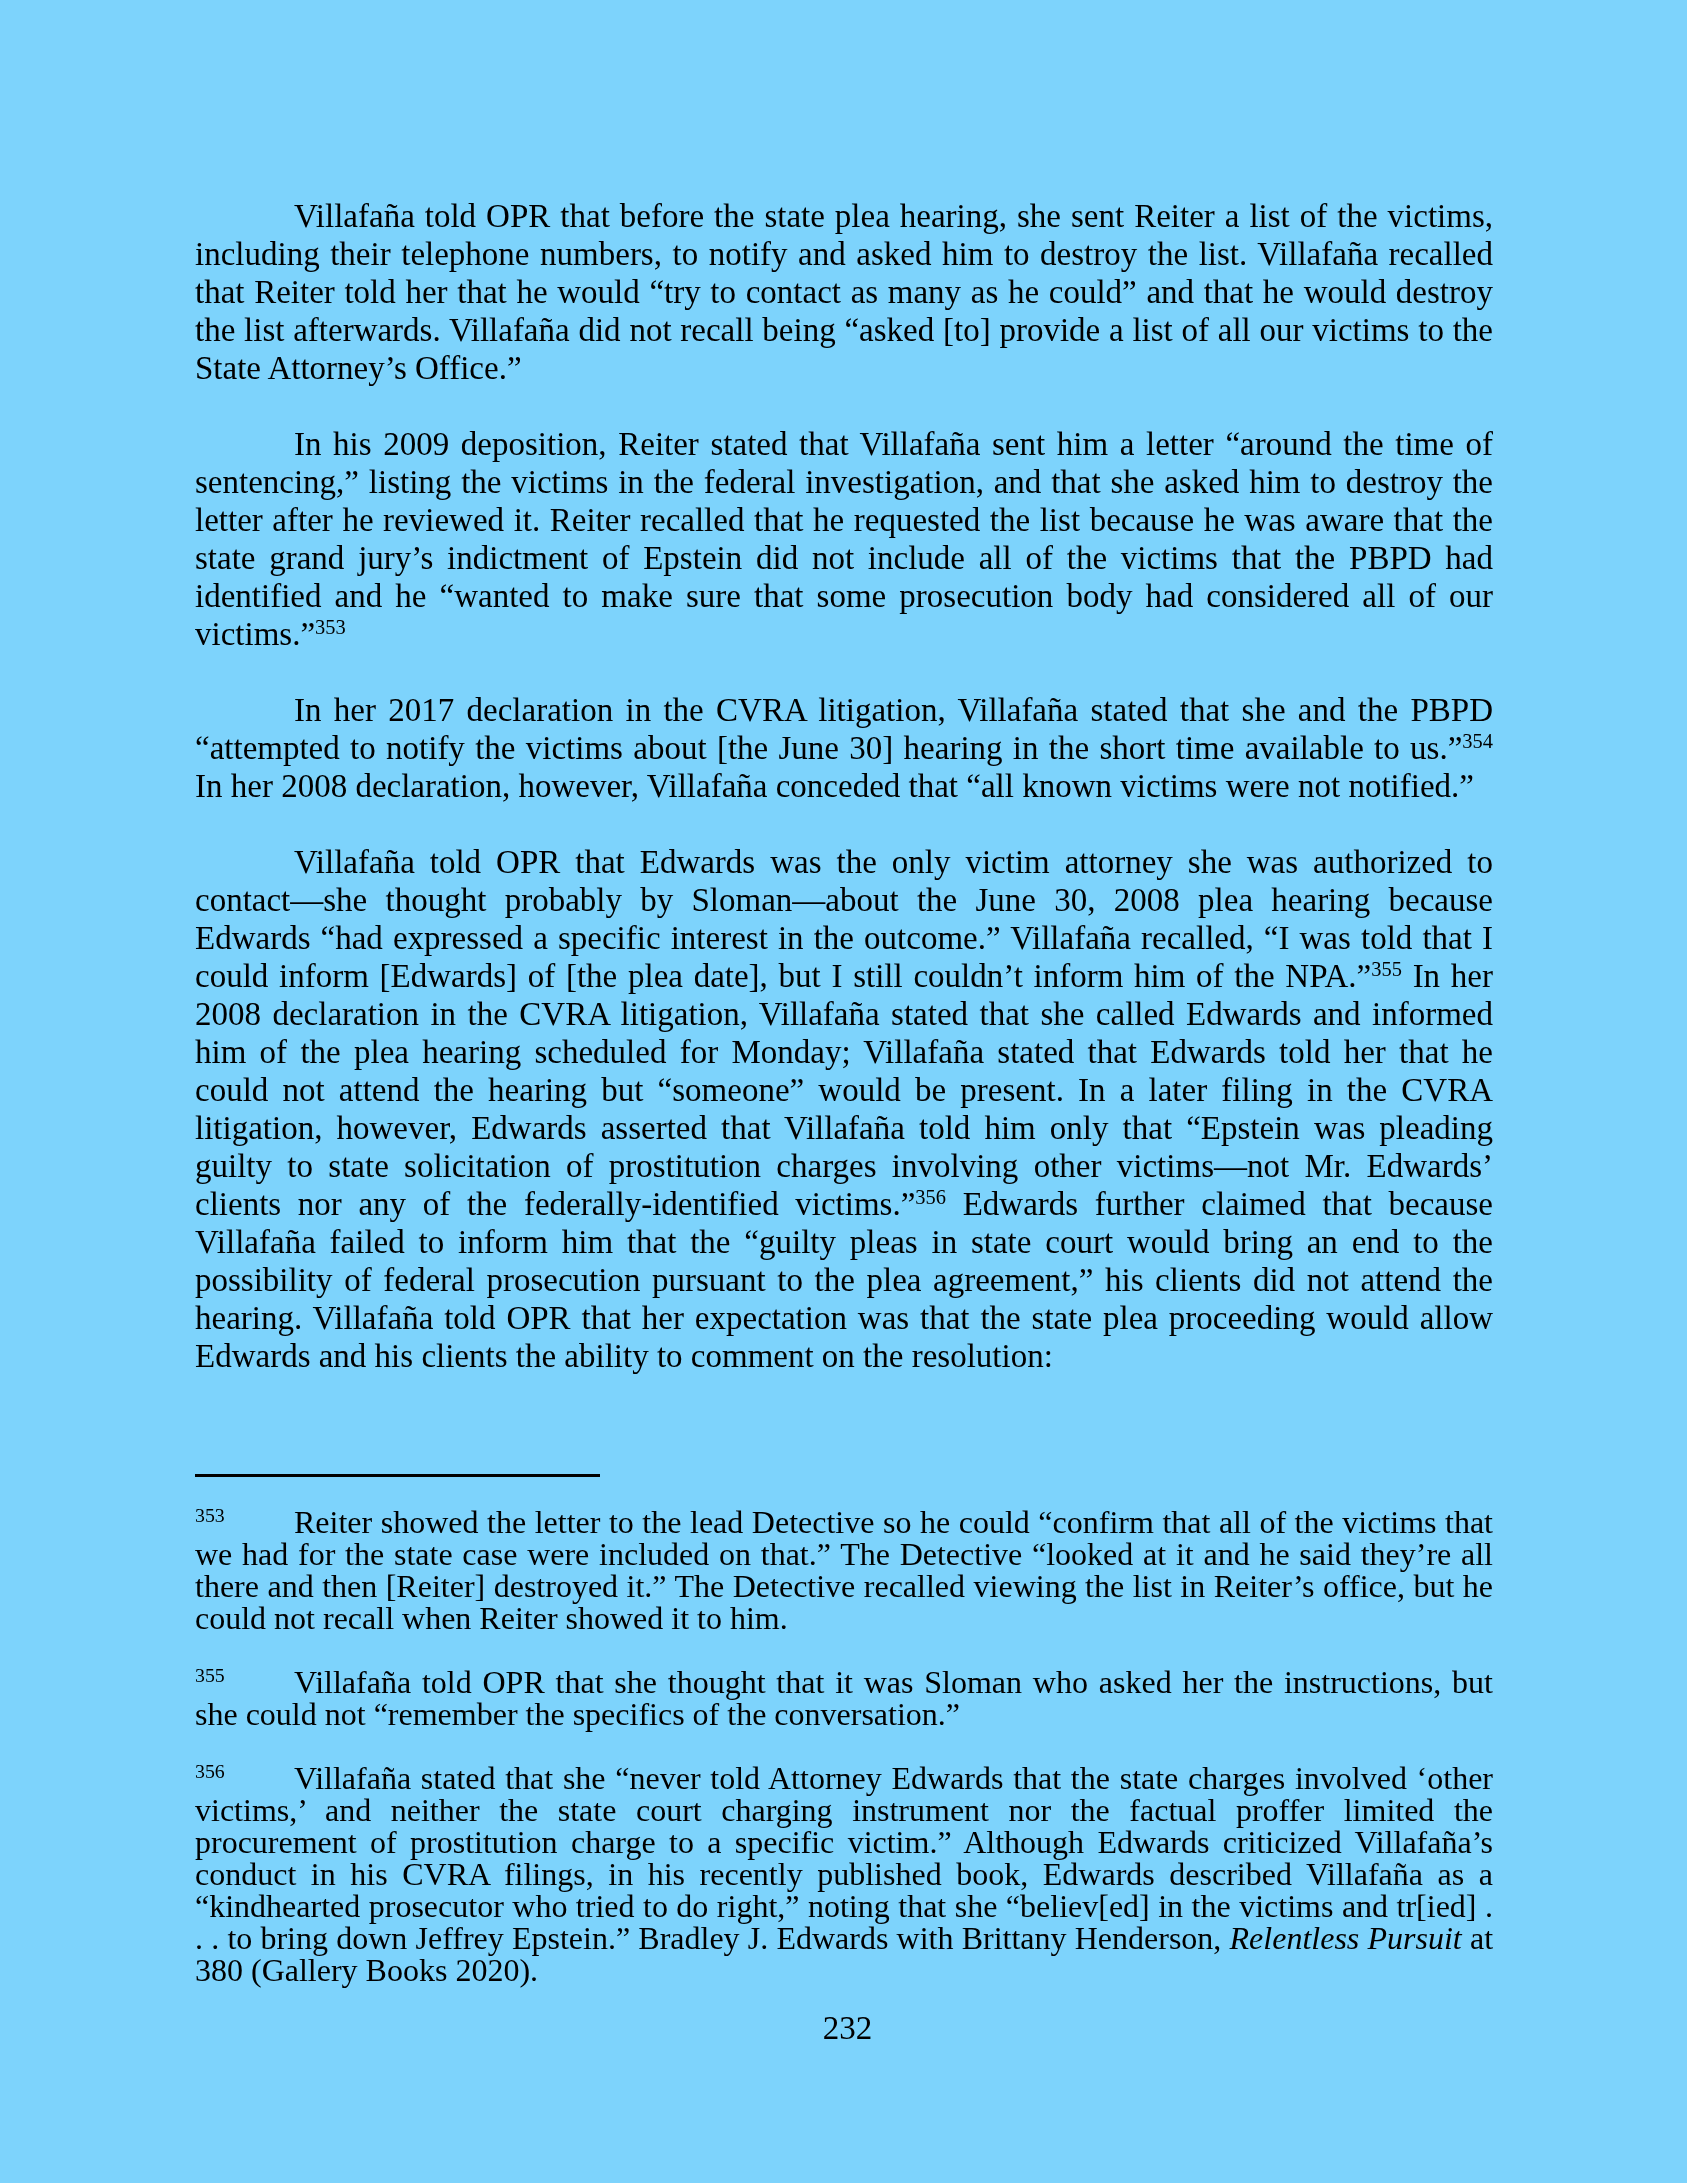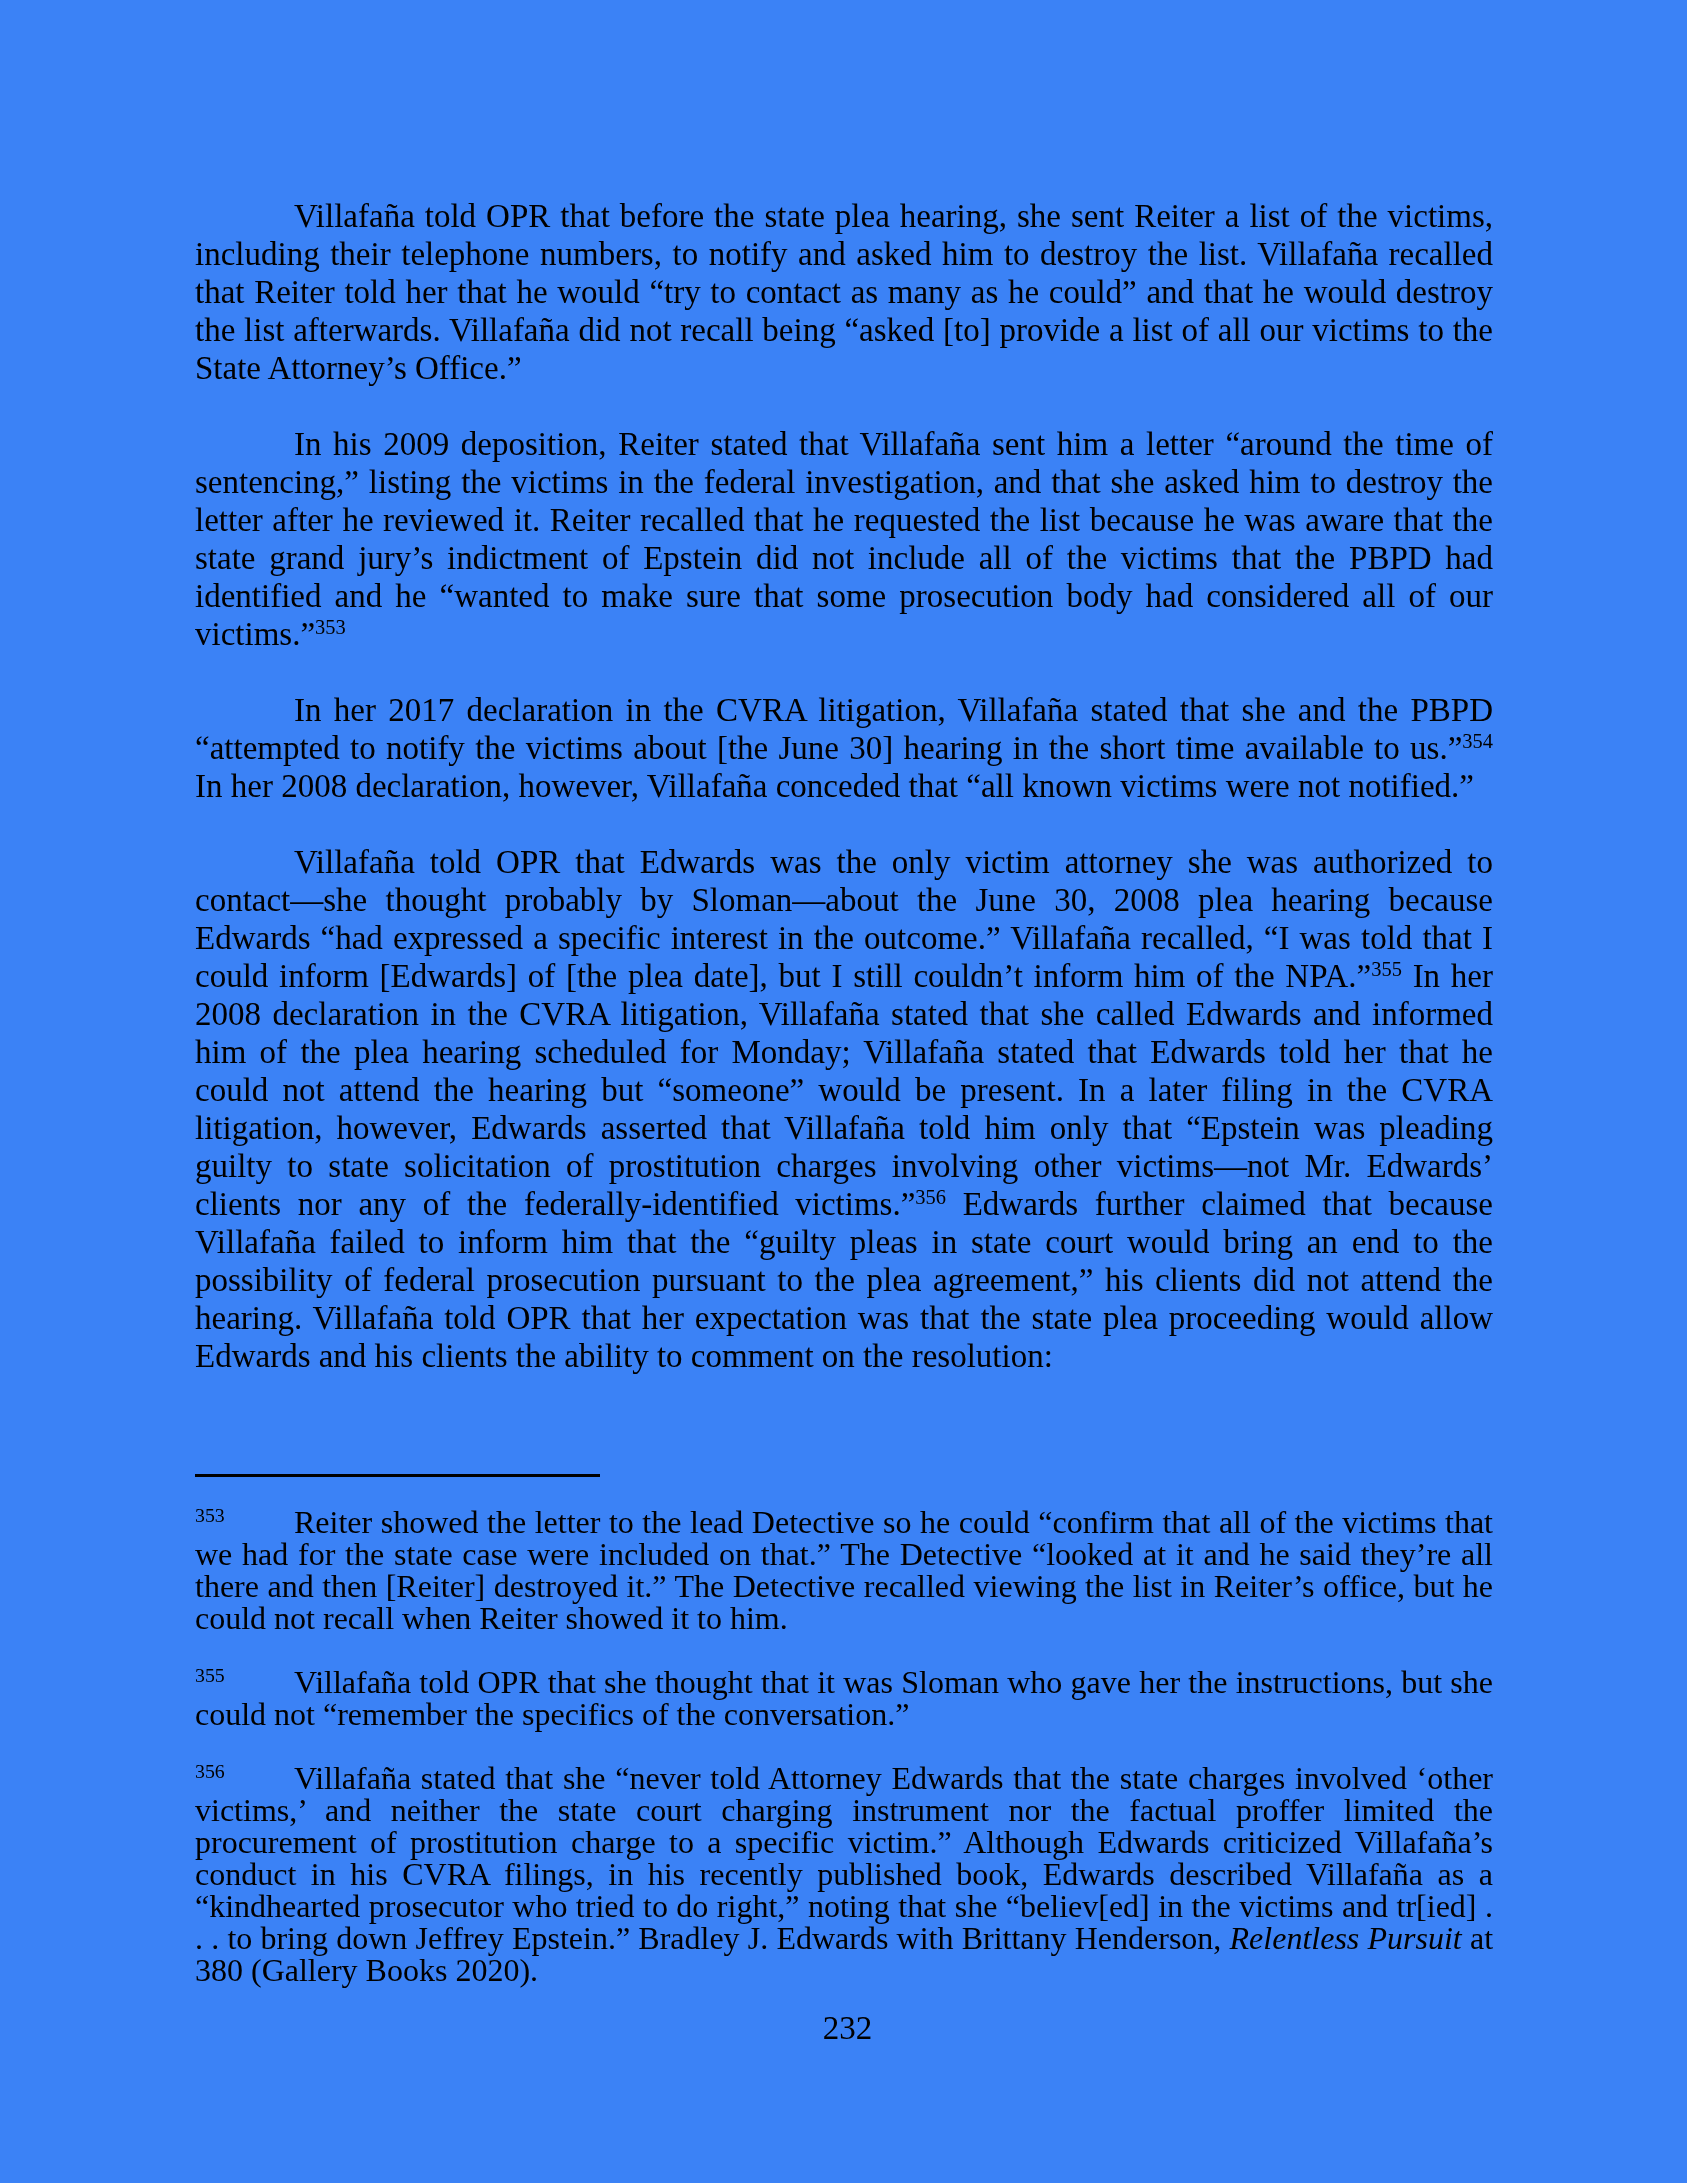--- a/index.html
+++ b/index.html
@@ -4,21 +4,21 @@
 <style>
   html, body {
     margin: 0;
     padding: 0;
     background: #ffffff;
   }
   .page {
     position: relative;
     width: 1687px;
     height: 2183px;
-    background: #3b82f6;
+    background: #7dd3fc;
     font-family: "Liberation Serif", "DejaVu Serif", serif;
     color: #000000;
     overflow: hidden;
   }
   .body-text {
     position: absolute;
     top: 197px;
     left: 195px;
     width: 1298px;
   }
@@ -83,21 +83,21 @@
 
   <div class="footnote-section">
     <hr class="footnote-rule">
 
     <div class="footnote">
       <span class="fn-num"><sup>353</sup></span><span>Reiter showed the letter to the lead Detective so he could “confirm that all of the victims that we had for the state case were included on that.”  The Detective “looked at it and he said they’re all there and then [Reiter] destroyed it.”  The Detective recalled viewing the list in Reiter’s office, but he could not recall when Reiter showed it to him.</span>
     </div>
 
 
     <div class="footnote">
-      <span class="fn-num"><sup>355</sup></span><span>Villafaña told OPR that she thought that it was Sloman who gave her the instructions, but she could not “remember the specifics of the conversation.”</span>
+      <span class="fn-num"><sup>355</sup></span><span>Villafaña told OPR that she thought that it was Sloman who asked her the instructions, but she could not “remember the specifics of the conversation.”</span>
     </div>
 
     <div class="footnote">
       <span class="fn-num"><sup>356</sup></span><span>Villafaña stated that she “never told Attorney Edwards that the state charges involved ‘other victims,’ and neither the state court charging instrument nor the factual proffer limited the procurement of prostitution charge to a specific victim.”  Although Edwards criticized Villafaña’s conduct in his CVRA filings, in his recently published book, Edwards described Villafaña as a “kindhearted prosecutor who tried to do right,” noting that she “believ[ed] in the victims and tr[ied] . . . to bring down Jeffrey Epstein.”  Bradley J. Edwards with Brittany Henderson, <i>Relentless Pursuit</i> at 380 (Gallery Books 2020).</span>
     </div>
   </div>
 
   <div class="page-number">232</div>
 
 </div>

